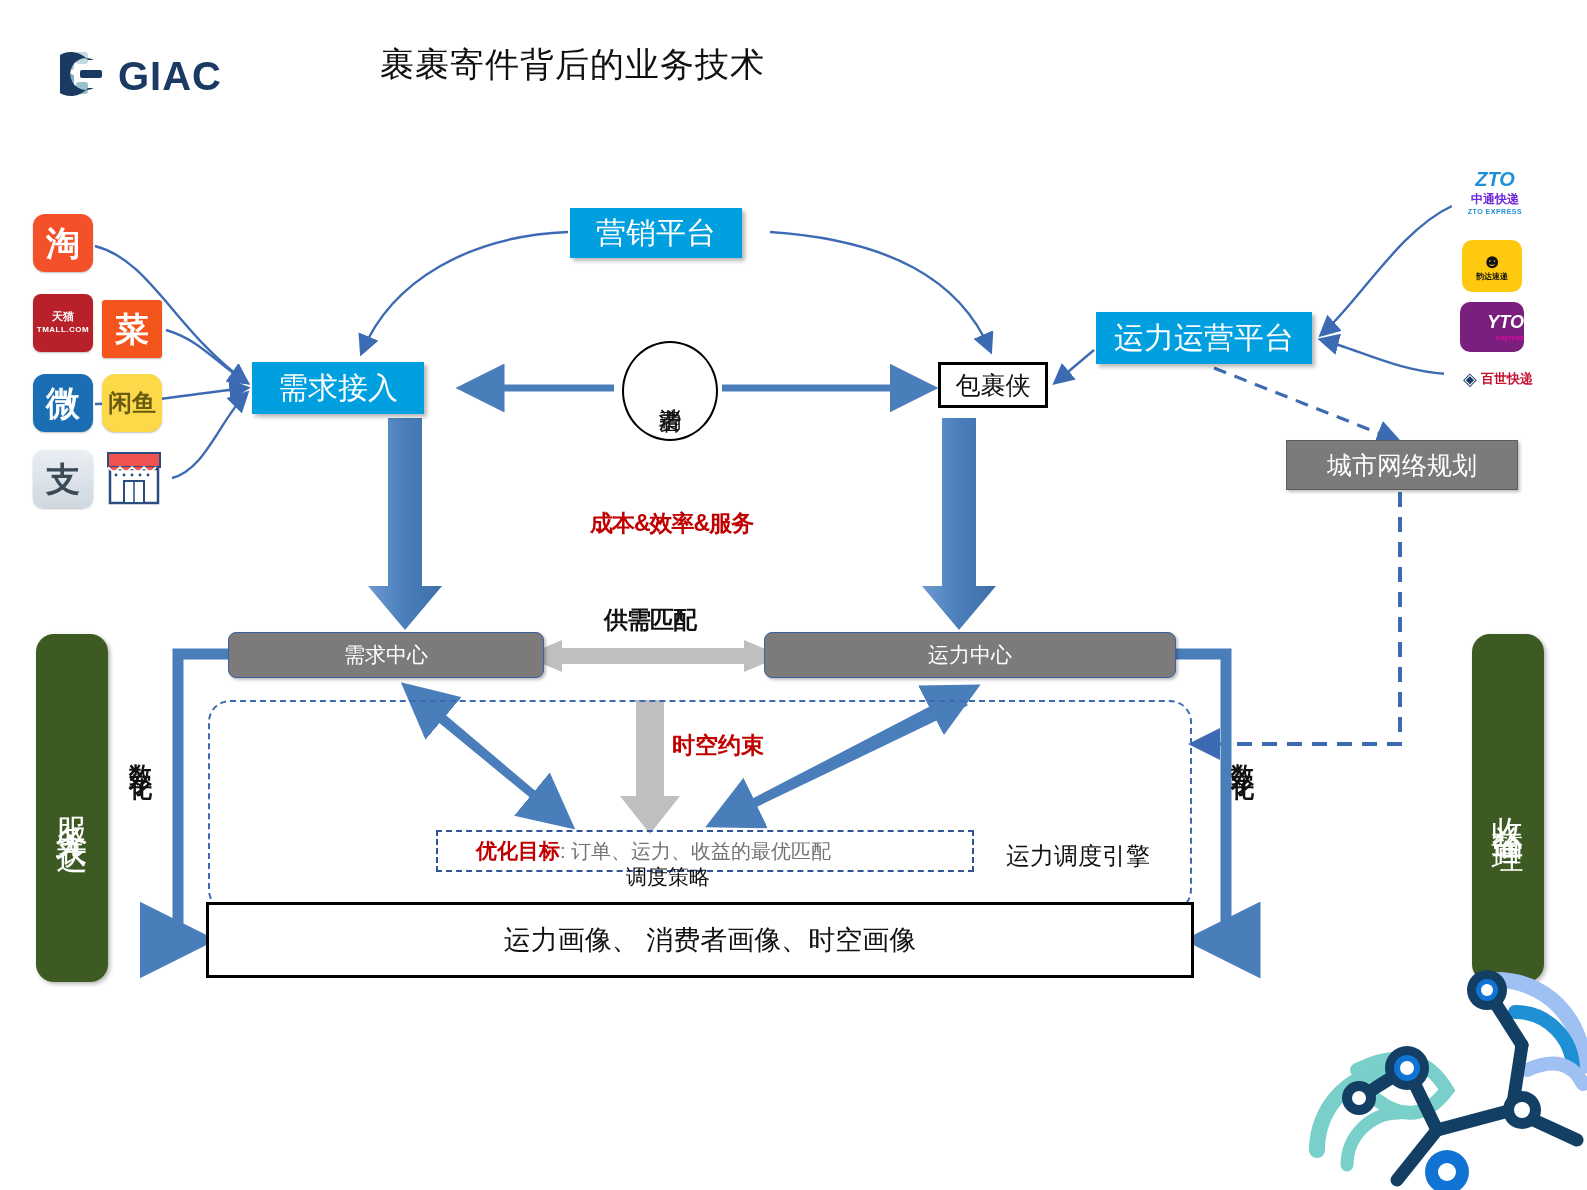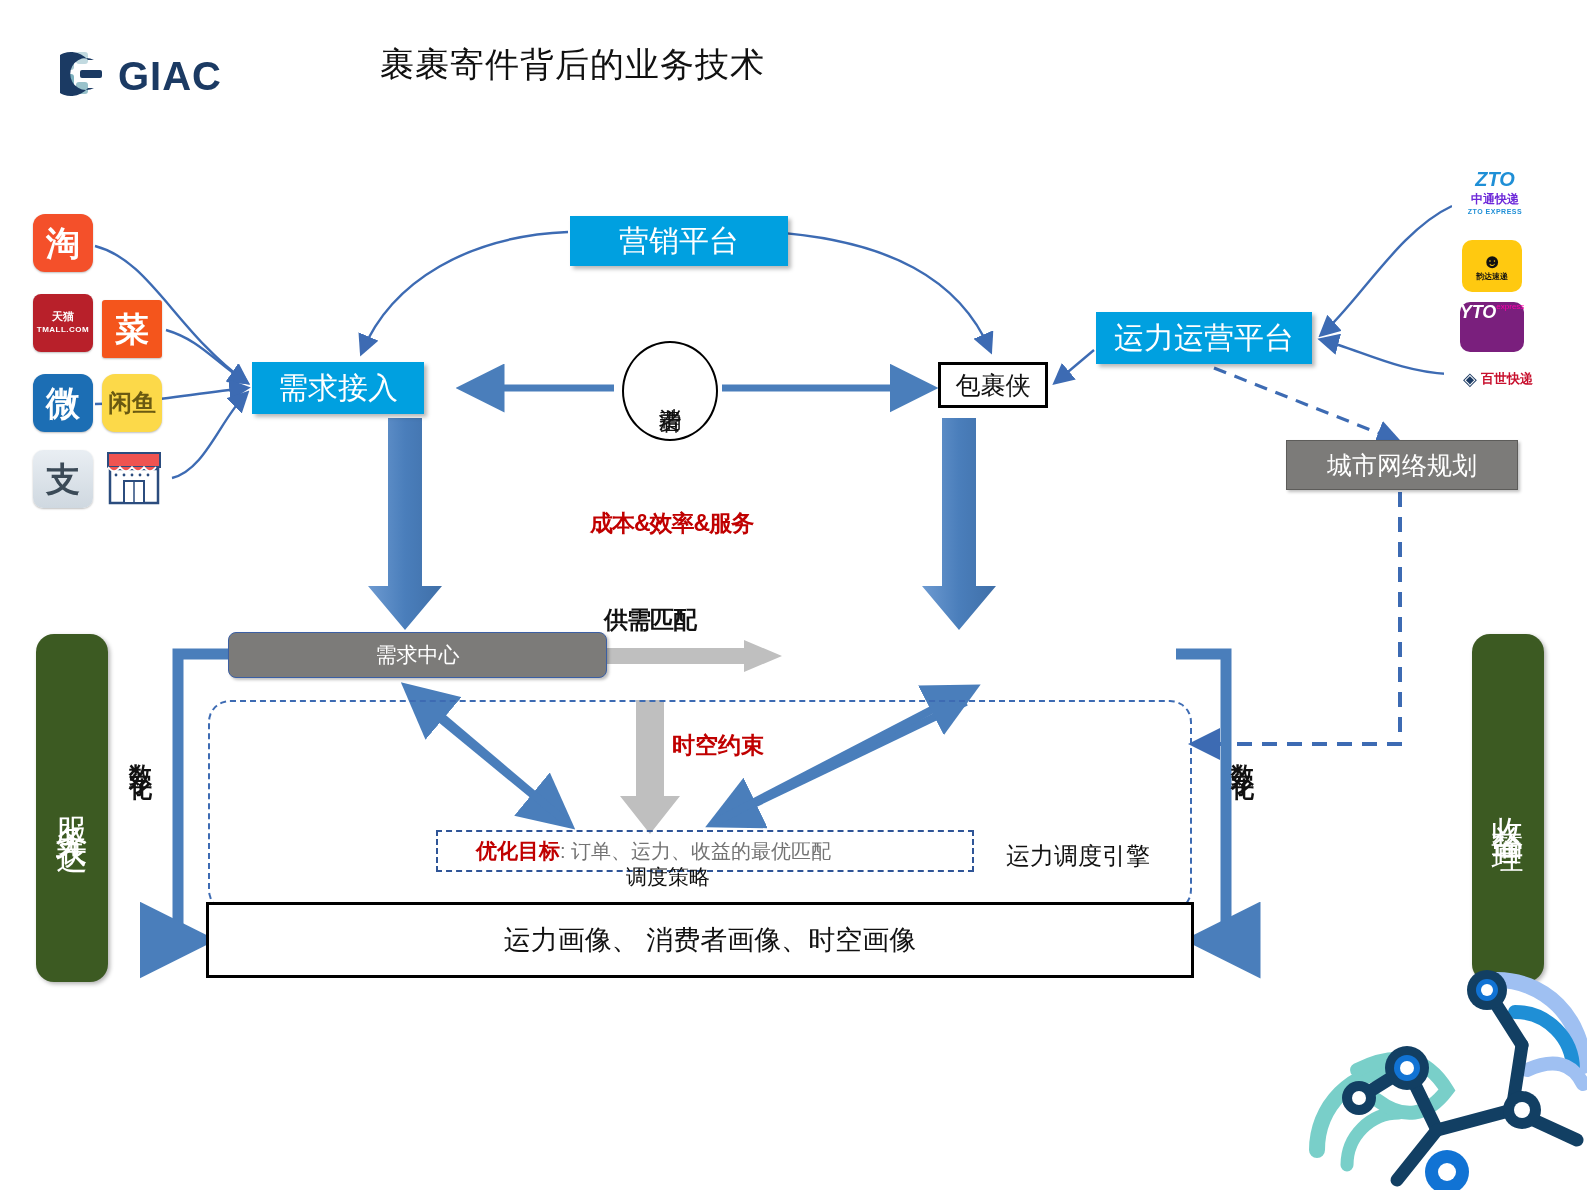--- a/index.html
+++ b/index.html
@@ -31,28 +31,28 @@
 
   
   .box{position:absolute;display:flex;align-items:center;justify-content:center;
        text-align:center;box-sizing:border-box;}
   .blue-box{background:#00a0e0;color:#fff;font-size:30px;
             box-shadow:3px 3px 4px rgba(0,0,0,.28);}
   .gray-box{background:#7c7b79;color:#fff;font-size:21px;border:1px solid #3b5fa4;
             box-shadow:2px 2px 3px rgba(0,0,0,.25);}
   .white-box{background:#fff;color:#111;border:3px solid #000;font-size:25px;}
 
-  #box-marketing{left:570px;top:216px;width:218px;height:50px;font-family:Liberation Mono, monospace;}
+  #box-marketing{left:570px;top:208px;width:172px;height:50px;font-family:Liberation Mono, monospace;}
   #box-demand-access{left:252px;top:362px;width:172px;height:52px;}
   #box-capacity-ops{left:1096px;top:312px;width:216px;height:52px;}
   #box-baoguoxia{left:938px;top:362px;width:110px;height:46px;}
   #box-city-network{left:1286px;top:440px;width:232px;height:50px;
                     background:#7c7b79;color:#fff;font-size:25px;border:1px solid #5d5c5a;
                     box-shadow:2px 2px 3px rgba(0,0,0,.25);}
-  #box-demand-center{left:228px;top:632px;width:379px;height:46px;border-radius:8px;}
+  #box-demand-center{left:228px;top:632px;width:316px;height:46px;border-radius:8px;}
   #box-capacity-center{left:764px;top:632px;width:412px;height:46px;border-radius:8px;}
 
   
   #consumer-ellipse{left:622px;top:341px;width:92px;height:96px;border:2.5px solid #000;
                     border-radius:50%;display:flex;align-items:center;justify-content:center;}
   #consumer-ellipse span{font-size:23px;color:#111;writing-mode:vertical-rl;
                          text-orientation:upright;line-height:1.0;letter-spacing:1px;}
 
   
   .lbl{position:absolute;white-space:nowrap;}
@@ -234,21 +234,21 @@
     <span style="font-size:20px;font-weight:bold;color:#1f8fd6;font-style:italic;">ZTO</span>
     <span style="font-size:12px;font-weight:bold;color:#6d28d9;">中通快递</span>
     <span style="font-size:7px;font-weight:bold;color:#1f8fd6;letter-spacing:.5px;">ZTO EXPRESS</span>
   </div>
   <div class="abs" style="left:1462px;top:240px;width:60px;height:52px;background:#ffc910;border-radius:10px;
               display:flex;flex-direction:column;align-items:center;justify-content:center;">
     <span style="font-size:20px;color:#111;line-height:1;">☻</span>
     <span style="font-size:8px;font-weight:bold;color:#111;">韵达速递</span>
   </div>
   <div class="abs" style="left:1460px;top:302px;width:64px;height:50px;background:#7a1f7d;border-radius:10px;
-              display:flex;flex-direction:row;align-items:flex-start;justify-content:center;">
+              display:flex;flex-direction:column;align-items:flex-end;justify-content:center;">
     <span style="font-size:18px;font-weight:bold;color:#fff;font-style:italic;">YTO</span>
     <span style="font-size:8px;color:#f0a;">express</span>
   </div>
   <div class="abs" style="left:1444px;top:362px;width:108px;height:34px;background:#fff;
               display:flex;align-items:center;justify-content:center;gap:4px;">
     <span style="font-size:18px;color:#1b3a63;">◈</span>
     <span style="font-size:13px;font-weight:bold;color:#c8102e;">百世快递</span>
   </div>
 
   <div class="box blue-box" id="box-marketing">营销平台</div>
@@ -260,20 +260,21 @@
   </div>
 
   <div class="box white-box" id="box-baoguoxia">包裹侠</div>
 
   <div class="box blue-box" id="box-capacity-ops">运力运营平台</div>
 
   <div class="box" id="box-city-network">城市网络规划</div>
 
   <div class="box gray-box" id="box-demand-center">需求中心</div>
 
+  <div class="box gray-box" id="box-capacity-center">运力中心</div>
 
   <div class="abs" id="engine-dashed"></div>
 
   <div class="abs" id="box-optimize">
     <span class="redpart">优化目标</span>
     <span class="normpart">: 订单、运力、收益的最优匹配</span>
   </div>
 
   <div class="lbl" id="lbl-strategy">调度策略</div>
   <div class="lbl" id="lbl-engine">运力调度引擎</div>

